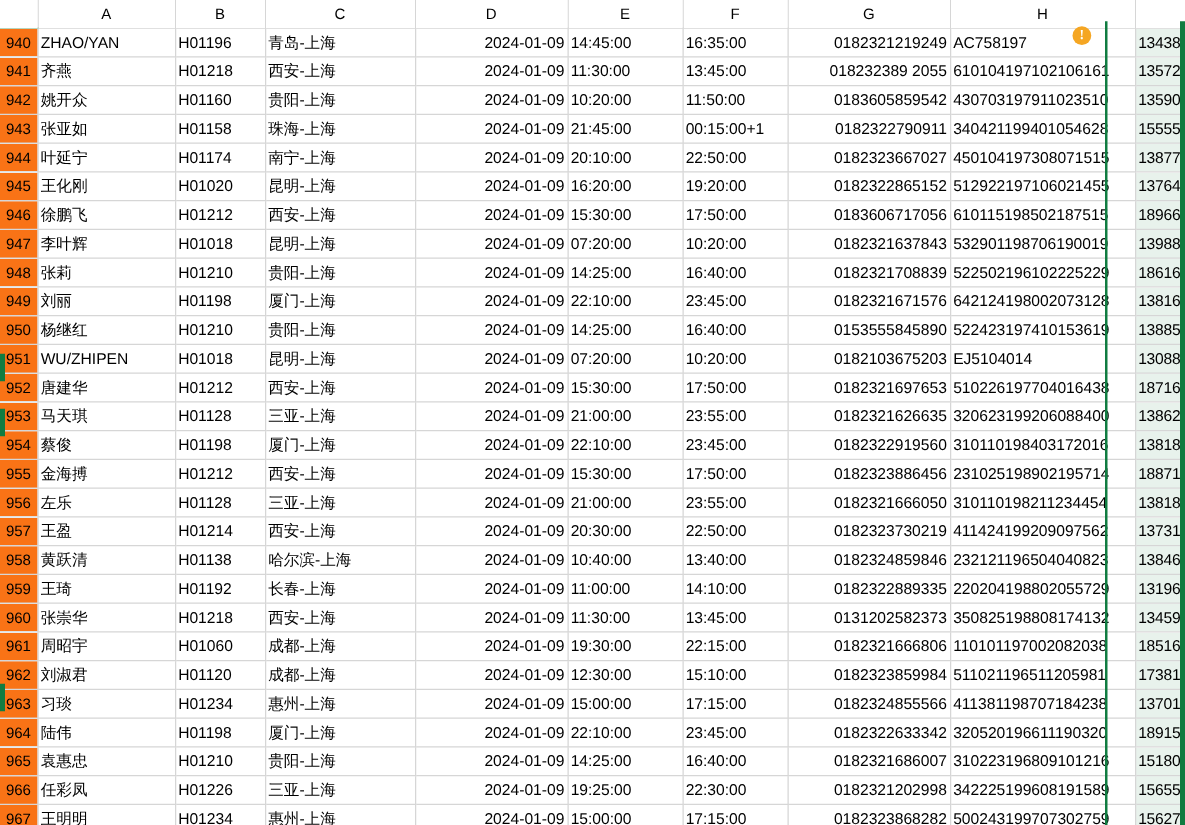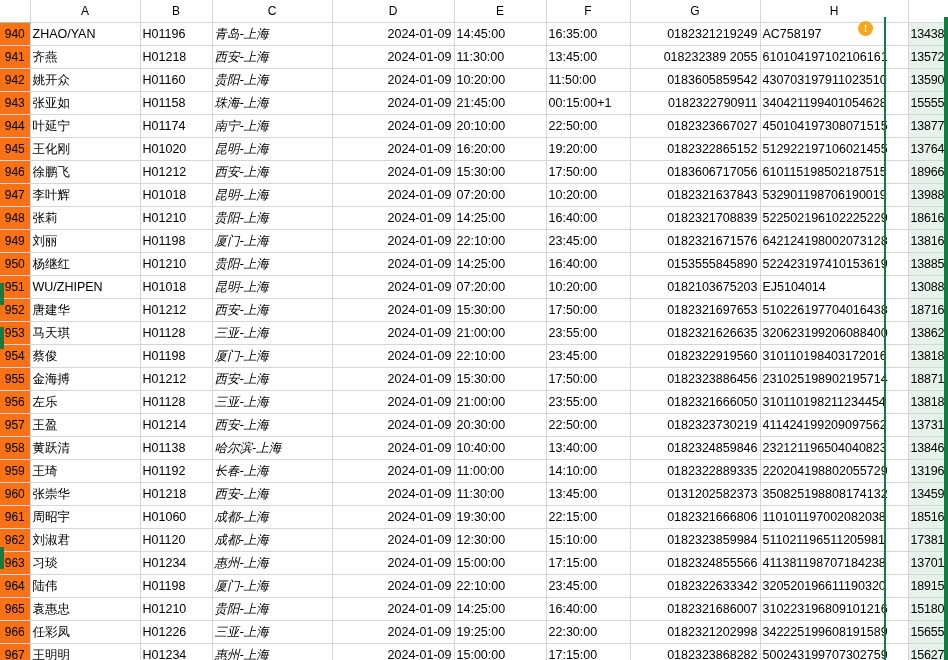--- a/index.html
+++ b/index.html
@@ -69,21 +69,21 @@
   col.c-route { width: 120px; }
   col.c-date  { width: 122px; }
   col.c-time1 { width: 92px; }
   col.c-time2 { width: 84px; }
   col.c-num1  { width: 130px; }
   col.c-num2  { width: 148px; }
   col.c-num3  { width: 90px; }
 
   td.name { padding-left: 3px; text-align: left; }
   td.code { padding-left: 3px; text-align: left; margin-left: 15px; }
-  td.route { padding-left: 6px; text-align: left; font-style: italic; }
+  td.route { padding-left: 6px; text-align: left; }
   td.date { padding-left: 8px; text-align: right; }
   td.t1 { padding-left: 10px; text-align: left; margin-top: 24px; }
   td.t2 { padding-left: 4px; text-align: left; }
   td.n1 { padding-left: 3px; text-align: right; }
   td.n2 { padding-left: 3px; text-align: left; margin-top: 24px; }
   td.n3 { padding-left: 2px; text-align: left; letter-spacing: -0.2px; }
 
   
   #sheet .selection-edge {
     position: absolute;

